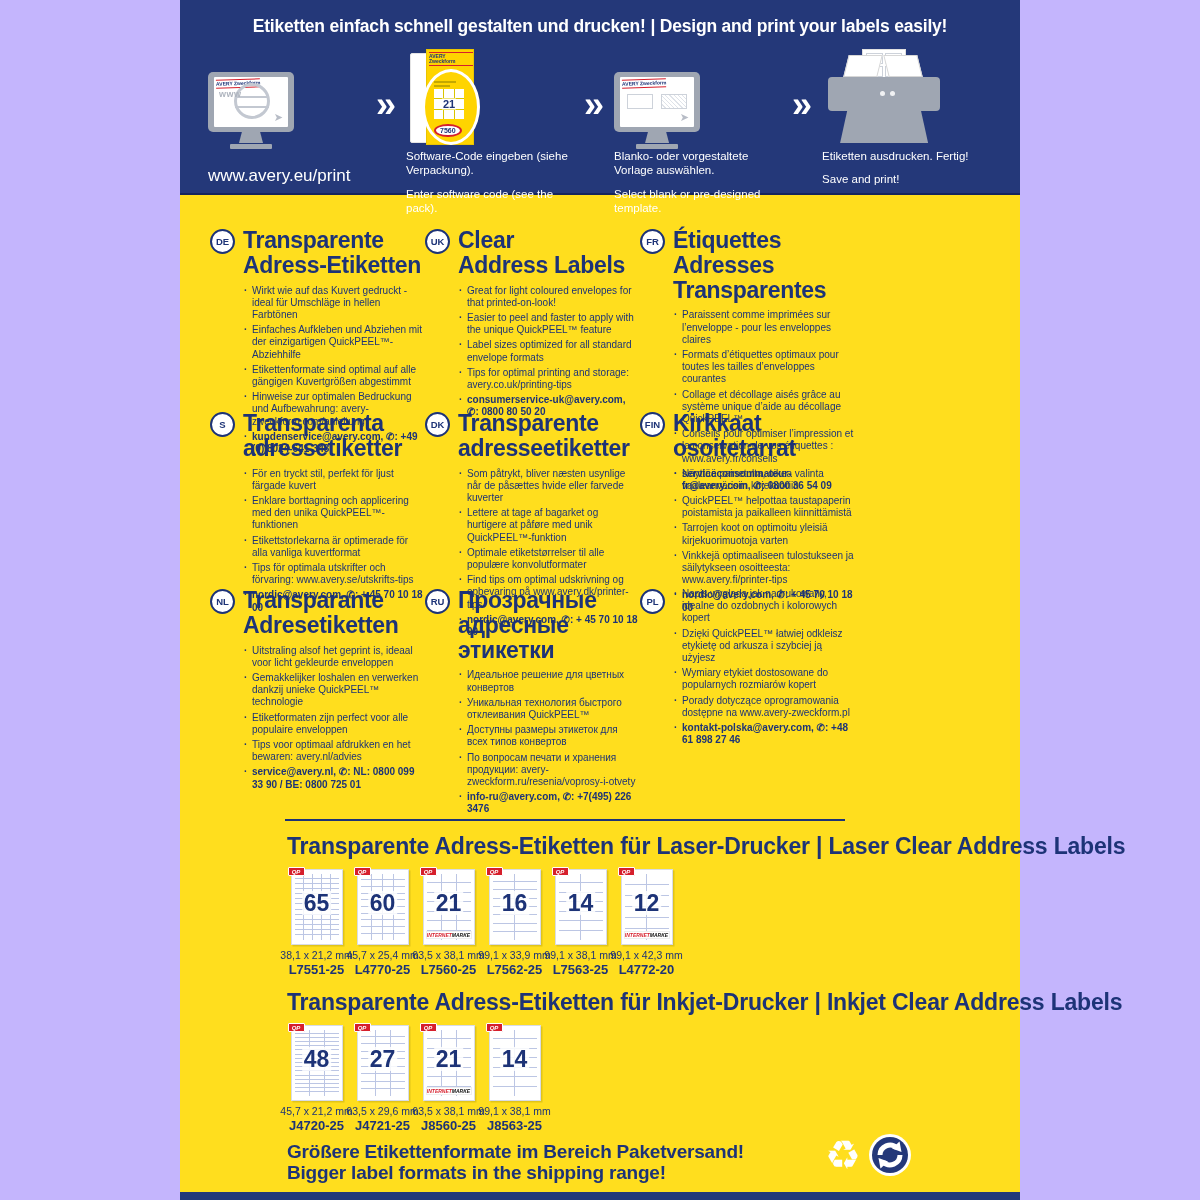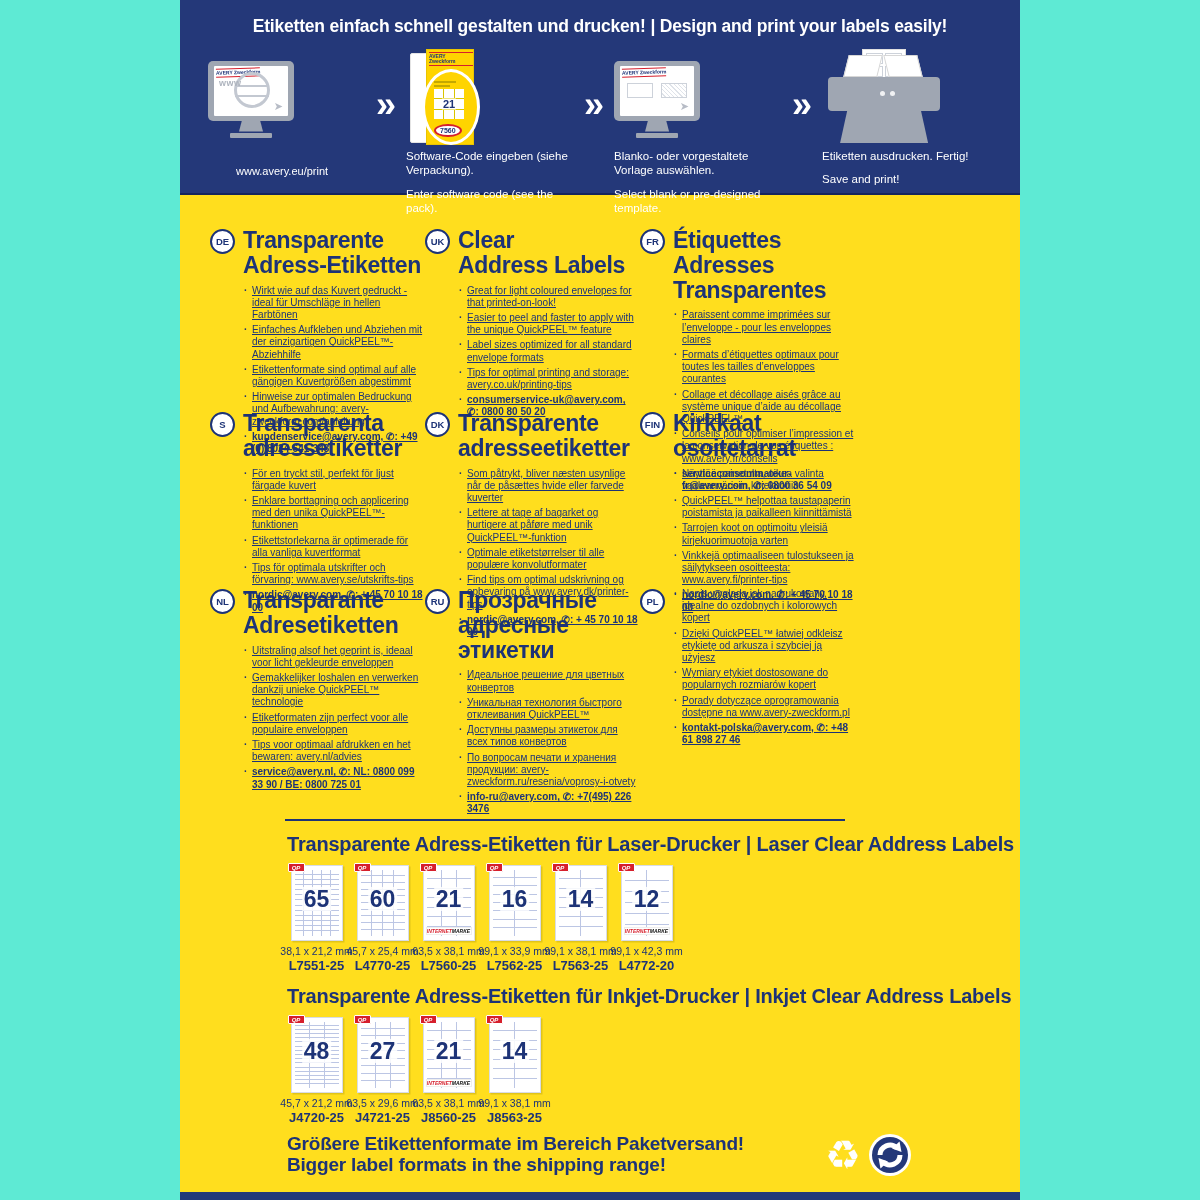--- a/index.html
+++ b/index.html
@@ -1,33 +1,33 @@
 <!DOCTYPE html>
 <html><head>
 <meta charset="utf-8">
 <style>
   :root{
     --band:#243879; --blue:#1D3377; --yellow:#FFDE1E; --red:#D61F2C;
     --grey:#9FA6B2; --cell:#BCC6E4;
   }
   *{box-sizing:border-box; margin:0; padding:0;}
   html,body{width:1200px;height:1200px;background:#fff;font-family:"Liberation Sans",sans-serif;}
-  .page{position:relative;width:1200px;height:1200px;background:#5eead4;overflow:hidden;}
+  .page{position:relative;width:1200px;height:1200px;background:#c4b5fd;overflow:hidden;}
   .content{position:absolute;left:180px;top:0;width:840px;height:1200px;background:var(--yellow);}
 
   
   .band{position:relative;height:195px;background:var(--band);color:#fff;padding:16px 28px 0;border-bottom:2px solid #16255c;}
   .band-title{font-size:17.5px;font-weight:bold;text-align:center;white-space:nowrap;letter-spacing:-.2px;}
   .steps{display:flex;margin-top:12px;align-items:flex-start;}
   .step{display:flex;flex-direction:column;}
-  .iconbox{height:100px;display:flex;align-items:center;}
+  .iconbox{height:100px;display:flex;align-items:flex-end;}
   .chev{font-size:36px;font-weight:bold;line-height:1;margin:38px 10px 0;color:#fff;}
   .cap-de,.cap-en{font-size:11.5px;line-height:1.25;color:#fff;}
   .cap-en{margin-top:9px;}
-  .cap-big{font-size:11px;margin-top:16px;margin-left:28px;}
+  .cap-big{font-size:17px;margin-top:16px;}
   
   .mon{width:86px;height:60px;background:var(--grey);border-radius:5px;padding:5px 6px;}
   .scr{width:100%;height:100%;background:#fff;border-radius:1px;position:relative;overflow:hidden;}
   .mon-stand{width:24px;height:11px;background:var(--grey);margin:0 auto;clip-path:polygon(12% 0,88% 0,100% 100%,0 100%);}
   .mon-base{width:42px;height:5px;background:var(--grey);margin:1px auto 0;border-radius:1px;}
   .avery{position:absolute;top:2px;left:2px;font-size:5px;line-height:1;color:var(--blue);font-weight:bold;border-top:1px solid var(--red);border-bottom:1px solid var(--red);padding:1px 0;transform:rotate(-2deg);}
   .globe{position:absolute;top:6px;left:20px;width:36px;height:36px;border:3px solid #C3C8D1;border-radius:50%;}
   .globe:before{content:"";position:absolute;left:-2px;right:-2px;top:10px;border-top:2px solid #C3C8D1;}
   .globe:after{content:"";position:absolute;left:-2px;right:-2px;bottom:8px;border-top:2px solid #C3C8D1;}
   .globe-www{position:absolute;top:12px;left:5px;font-size:9px;font-weight:bold;color:#AEB4BE;letter-spacing:.5px;}
@@ -58,29 +58,29 @@
   .pr-sheet .tl{height:1px;background:#c9ced8;margin:3px 3px 0;}
   .pr-s1{left:18px;transform:skewX(-14deg);}
   .pr-s2{left:58px;transform:skewX(14deg);}
 
   
   .lang-grid{display:grid;grid-template-columns:215px 215px 215px;grid-template-rows:183px 177px auto;padding:33px 0 0 30px;}
   .lang{display:flex;}
   .badge{flex:none;width:25px;height:25px;border-radius:50%;border:2px solid var(--blue);background:#fff;color:var(--blue);font-size:9.5px;font-weight:bold;display:flex;align-items:center;justify-content:center;margin:1px 8px 0 0;}
   .ltitle{font-size:23px;font-weight:bold;line-height:1.08;color:var(--blue);letter-spacing:-.3px;margin-bottom:7px;}
   .bullets{list-style:none;font-size:10px;line-height:1.22;color:var(--blue);width:182px;}
-  .bullets li{position:relative;padding-left:9px;margin-bottom:3px;text-decoration:underline;}
+  .bullets li{position:relative;padding-left:9px;margin-bottom:3px;}
   .bullets li:before{content:"\00B7";position:absolute;left:1px;font-weight:bold;}
   .bullets li.contact{font-weight:bold;}
 
   .divider{margin-left:105px;width:560px;border-top:2px solid var(--blue);}
 
   
   .pblock{padding-left:107px;}
-  .block-title{font-size:20px;font-weight:bold;color:var(--blue);letter-spacing:-.2px;margin:12px 0 9px;white-space:nowrap;}
+  .block-title{font-size:23px;font-weight:bold;color:var(--blue);letter-spacing:-.2px;margin:12px 0 9px;white-space:nowrap;}
   .products{display:flex;gap:7px;}
   .product{flex:none;width:59px;text-align:center;}
   .sheet{position:relative;width:52px;height:76px;margin:0 auto;background:#fff;border:1px solid #d8dce6;box-shadow:1.5px 1.5px 0 rgba(90,80,0,.18);}
   .cellgrid{position:absolute;left:3px;right:3px;top:4px;bottom:4px;display:grid;gap:1px;background:var(--cell);}
   .cellgrid i{background:#fff;}
   .qp-tag{position:absolute;top:-3px;left:-4px;width:17px;height:9px;background:var(--red);color:#fff;font-size:6px;font-weight:bold;font-style:italic;line-height:9px;text-align:center;border-radius:1px;border:1px solid #fff;}
   .count{position:absolute;top:45%;left:50%;transform:translate(-50%,-50%);font-size:23px;font-weight:bold;color:var(--blue);background:rgba(255,255,255,.85);padding:0 2px;line-height:1.05;}
   .im-mini{position:absolute;left:2px;right:2px;bottom:5px;background:#fff;font-size:5px;font-weight:bold;font-style:italic;color:#111;line-height:1.2;border:1px solid #eee;}
   .im-mini b{color:var(--red);}
   .psize{font-size:10.5px;color:var(--blue);margin:4px -10px 0;white-space:nowrap;}

